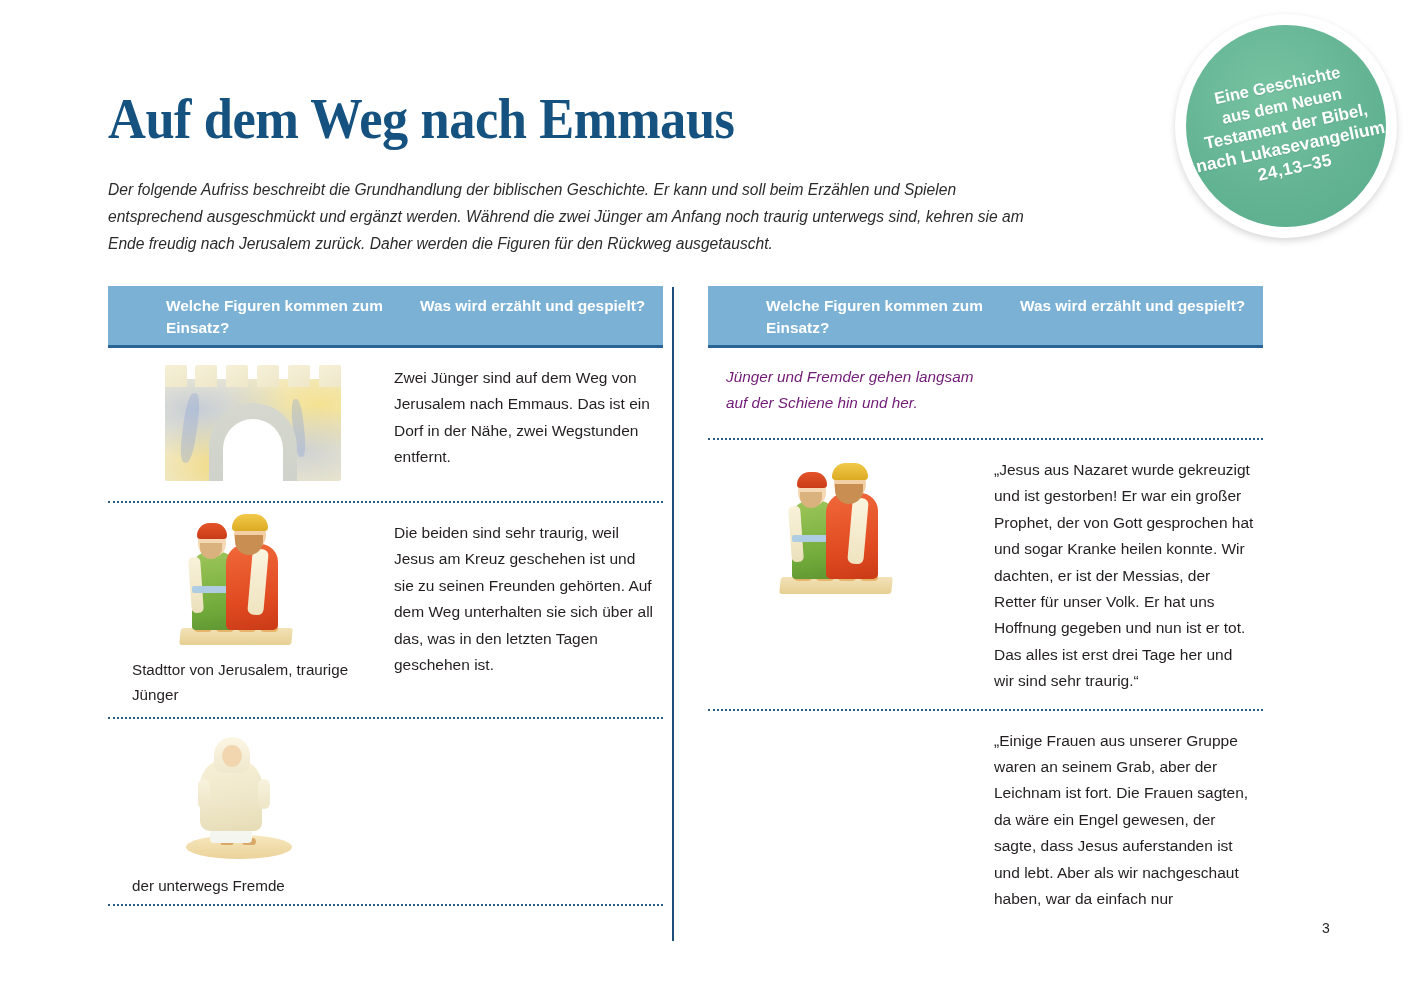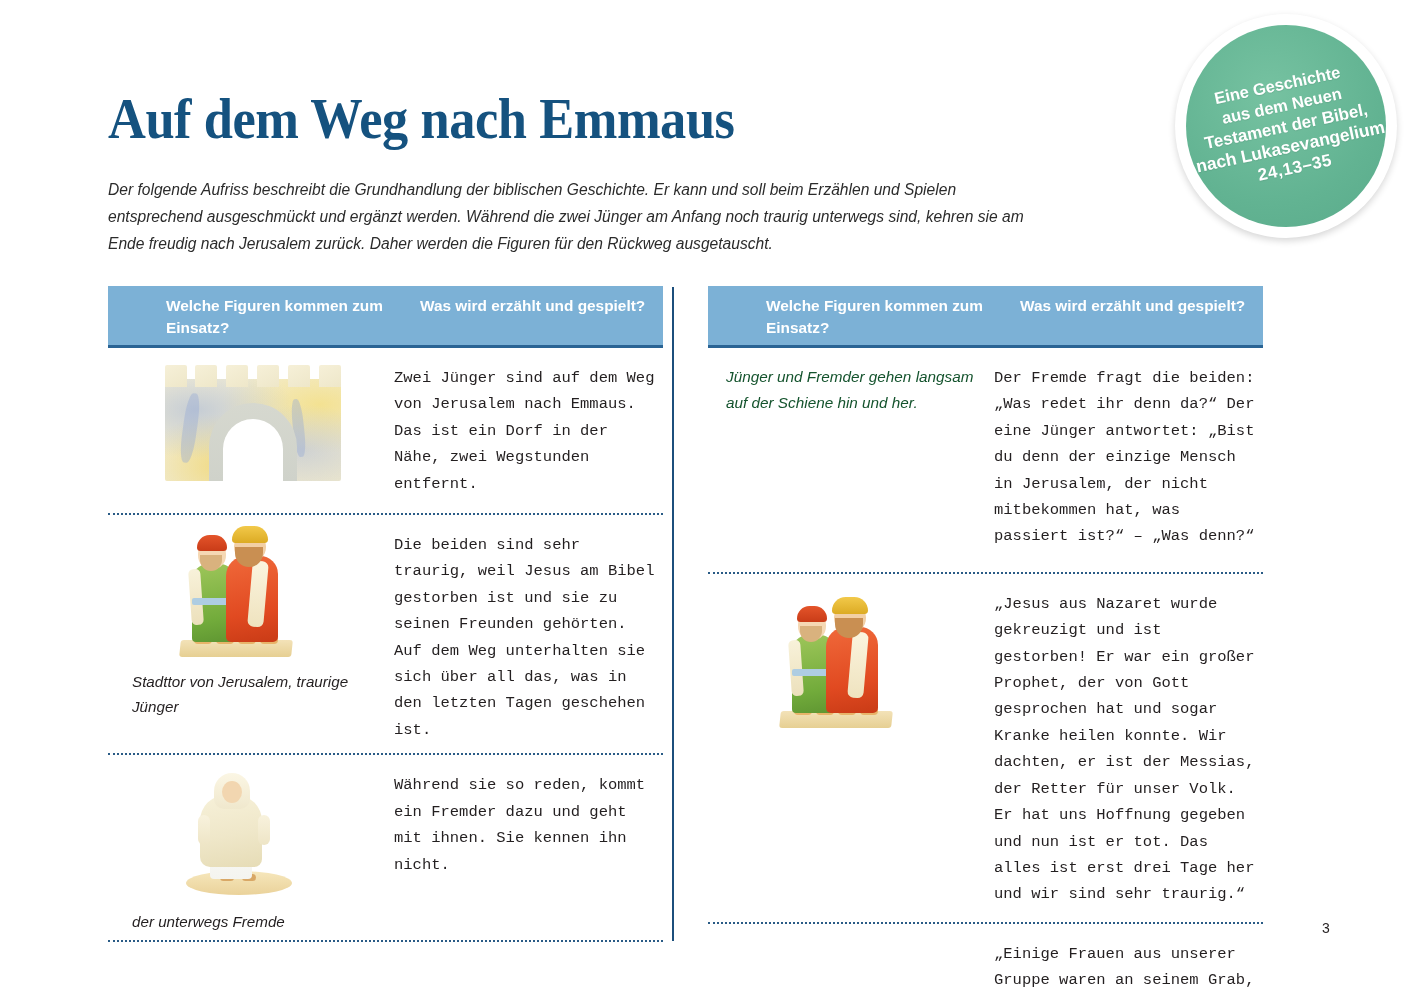--- a/index.html
+++ b/index.html
@@ -146,35 +146,33 @@
   }
   .cell-txt {
     flex: 1;
     padding-top: 5px;
     padding-right: 8px;
   }
   .body-text {
     font-size: 15.5px;
     line-height: 26.4px;
     color: #231f20;
-    font-family: Liberation Mono, monospace;
   }
   .cap {
-    font-style: italic;
     font-size: 15.2px;
     line-height: 25px;
     color: #231f20;
     padding-left: 12px;
     padding-right: 20px;
   }
   .fig-italic {
     font-style: italic;
     font-size: 15.3px;
     line-height: 26px;
-    color: #14532d;
+    color: #701a75;
     padding-top: 4px;
     padding-left: 6px;
     padding-right: 16px;
   }
 
   
   .illu { position: relative; }
   .gate {
     width: 176px;
     height: 116px;
@@ -433,60 +431,54 @@
         <div class="g-cap"></div>
         <div class="r-body"></div>
         <div class="r-scarf"></div>
         <div class="r-head"></div>
         <div class="r-beard"></div>
         <div class="r-cap"></div>
       </div>
       <div class="cap" style="margin-top:10px;">Stadttor von Jerusalem, traurige Jünger</div>
     </div>
     <div class="cell-txt">
-      <div class="body-text">Die beiden sind sehr traurig, weil Jesus am Bibel gestorben ist und sie zu seinen Freunden gehörten. Auf dem Weg unterhalten sie sich über all das, was in den letzten Tagen geschehen ist.</div>
+      <div class="body-text">Die beiden sind sehr traurig, weil Jesus am Kreuz geschehen ist und sie zu seinen Freunden gehörten. Auf dem Weg unterhalten sie sich über all das, was in den letzten Tagen geschehen ist.</div>
     </div>
   </div>
 
   <div class="row" style="padding-bottom:6px;">
     <div class="cell-fig">
       <div class="stranger">
         <div class="sand"></div>
         <div class="s-foot" style="left:48px;"></div>
         <div class="s-foot" style="left:70px;"></div>
         <div class="s-robe"></div>
         <div class="s-cloak"></div>
         <div class="s-arm" style="left:26px;"></div>
         <div class="s-arm" style="left:86px;"></div>
         <div class="s-head"></div>
         <div class="s-veil"></div>
         <div class="s-veil-in"></div>
       </div>
       <div class="cap" style="margin-top:12px;">der unterwegs Fremde</div>
     </div>
-    <div class="cell-txt">
-      <div class="body-text">Während sie so reden, kommt ein Fremder dazu und geht mit ihnen. Sie kennen ihn nicht.</div>
-    </div>
   </div>
 
 </div>
 
 <div class="column right">
 
   <div class="tbl-head">
     <div class="h-cell h-figuren">Welche Figuren kommen zum Einsatz?</div>
     <div class="h-cell h-erzaehlt">Was wird erzählt und gespielt?</div>
   </div>
 
   <div class="row" style="padding-bottom:22px;">
     <div class="cell-fig">
       <div class="fig-italic">Jünger und Fremder gehen langsam auf der Schiene hin und her.</div>
-    </div>
-    <div class="cell-txt">
-      <div class="body-text">Der Fremde fragt die beiden: „Was redet ihr denn da?“ Der eine Jünger antwortet: „Bist du denn der einzige Mensch in Jerusalem, der nicht mitbekommen hat, was passiert ist?“ – „Was denn?“</div>
     </div>
   </div>
 
   <div class="row" style="padding-bottom:14px;">
     <div class="cell-fig">
       <div class="figs" style="margin-top:14px;">
         <div class="base"></div>
         <div class="foot" style="left:22px;"></div>
         <div class="foot" style="left:44px;"></div>
         <div class="foot" style="left:66px;"></div>

